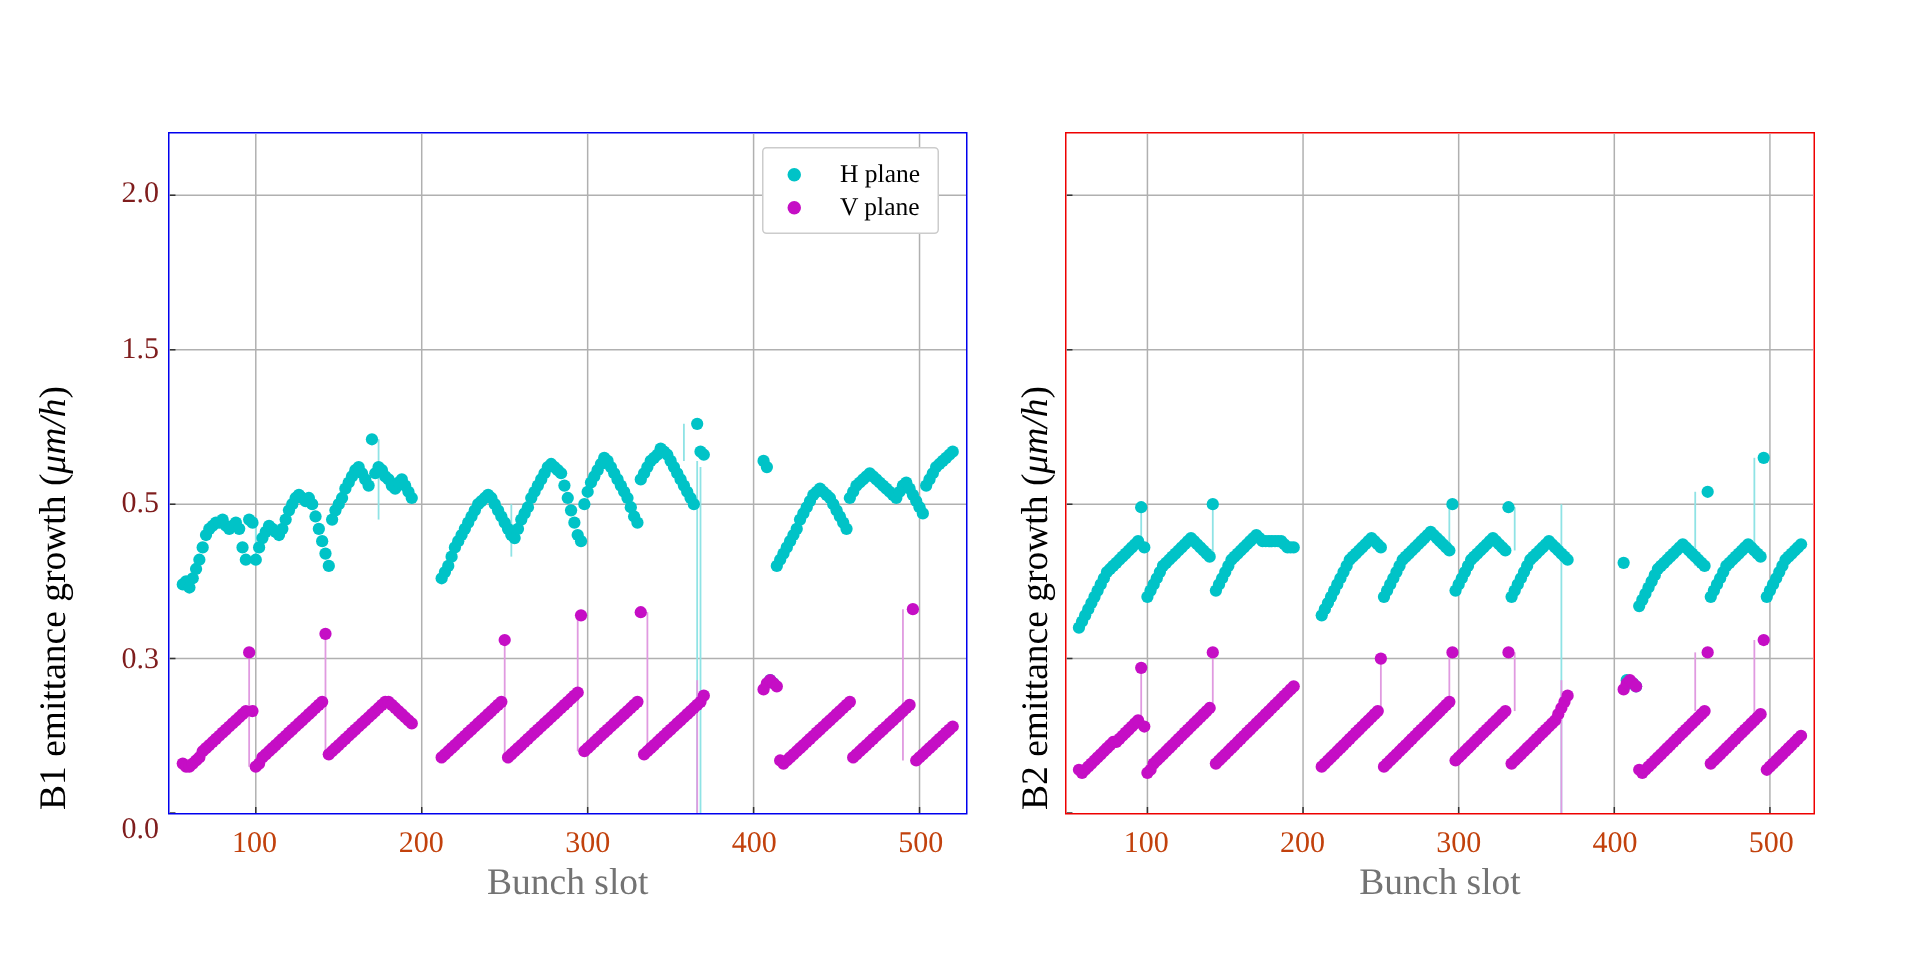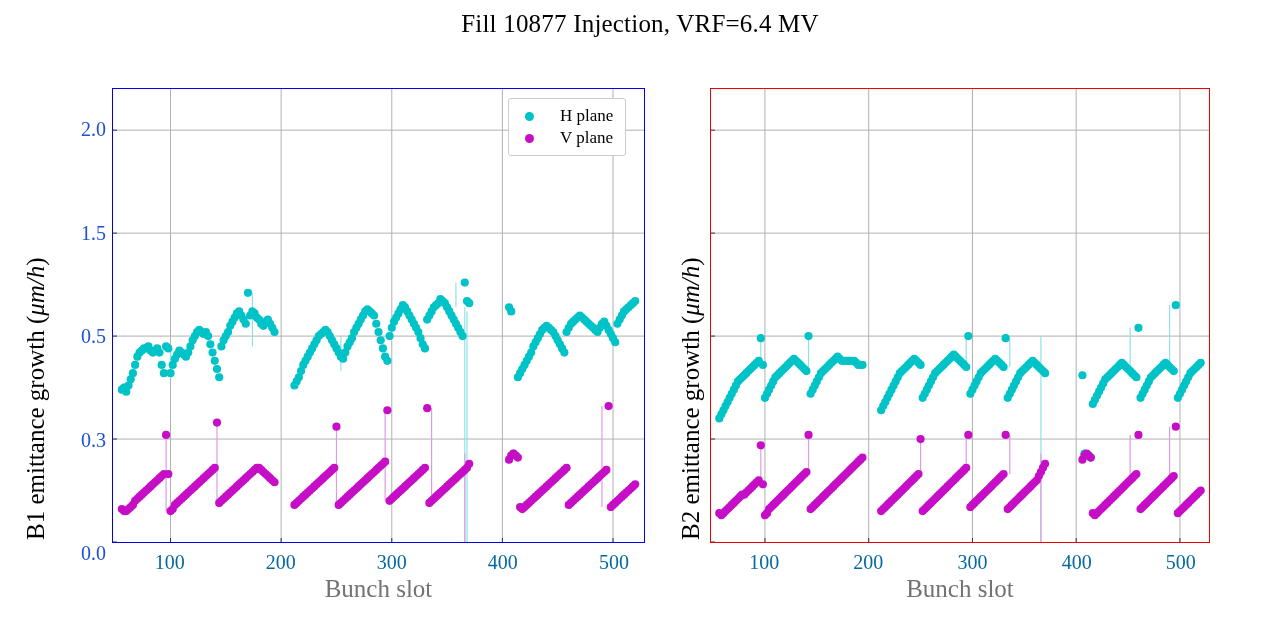--- a/index.html
+++ b/index.html
@@ -27,26 +27,26 @@
   }
   #ylabel-left{left:22px;top:540px;}
   #ylabel-right{left:677px;top:540px;}
 
   .xlabel{position:absolute;font-size:25px;color:#737373;text-align:center;}
   #xlabel-left{left:112px;top:575px;width:533px;}
   #xlabel-right{left:710px;top:575px;width:500px;}
 
   .ytick-label{
     position:absolute;right:0;width:44px;text-align:right;
-    font-size:20px;color:#1d4ed8;transform:translateY(-50%);
+    font-size:20px;color:#7f1d1d;transform:translateY(-50%);
   }
   #ytick-left{position:absolute;left:58px;top:88px;width:48px;height:455px;}
 
   .xtick-label{
-    position:absolute;top:4px;font-size:20px;color:#0369a1;
+    position:absolute;top:4px;font-size:20px;color:#c2410c;
     transform:translateX(-50%);
   }
   .xticks{position:absolute;height:30px;}
   #xticks-left{left:112px;top:547px;width:533px;}
   #xticks-right{left:710px;top:547px;width:500px;}
 
   .legend-box{
     position:absolute;left:508px;top:98px;
     background:#fff;border:1px solid #cccccc;border-radius:3px;
     padding:6px 12px 6px 10px;
@@ -55,21 +55,20 @@
   .legend-row{display:flex;align-items:center;height:22px;}
   .legend-dot{width:9px;height:9px;border-radius:50%;display:inline-block;margin-right:26px;margin-left:6px;}
   .legend-text{font-size:17px;color:#000;}
   .mi{font-style:italic;}
 </style>
 </head>
 <body>
 
 <div id="figure">
 
-  <div class="fig-title">Fill 10877 Injection, VRF=6.4 MV</div>
 
   <div class="panel" id="panel-left">
     <svg class="plotsvg" id="svg-left" viewBox="0 0 533 455" preserveAspectRatio="none">
         <line x1="0" y1="351.5909090909091" x2="533" y2="351.5909090909091" stroke="#b0b0b0" stroke-width="1"></line>
         <line x1="0" y1="248.1818181818182" x2="533" y2="248.1818181818182" stroke="#b0b0b0" stroke-width="1"></line>
         <line x1="0" y1="144.7727272727273" x2="533" y2="144.7727272727273" stroke="#b0b0b0" stroke-width="1"></line>
         <line x1="0" y1="41.363636363636374" x2="533" y2="41.363636363636374" stroke="#b0b0b0" stroke-width="1"></line>
         <line x1="57.74166666666667" y1="0" x2="57.74166666666667" y2="455" stroke="#b0b0b0" stroke-width="1"></line>
         <line x1="168.78333333333333" y1="0" x2="168.78333333333333" y2="455" stroke="#b0b0b0" stroke-width="1"></line>
         <line x1="279.825" y1="0" x2="279.825" y2="455" stroke="#b0b0b0" stroke-width="1"></line>

